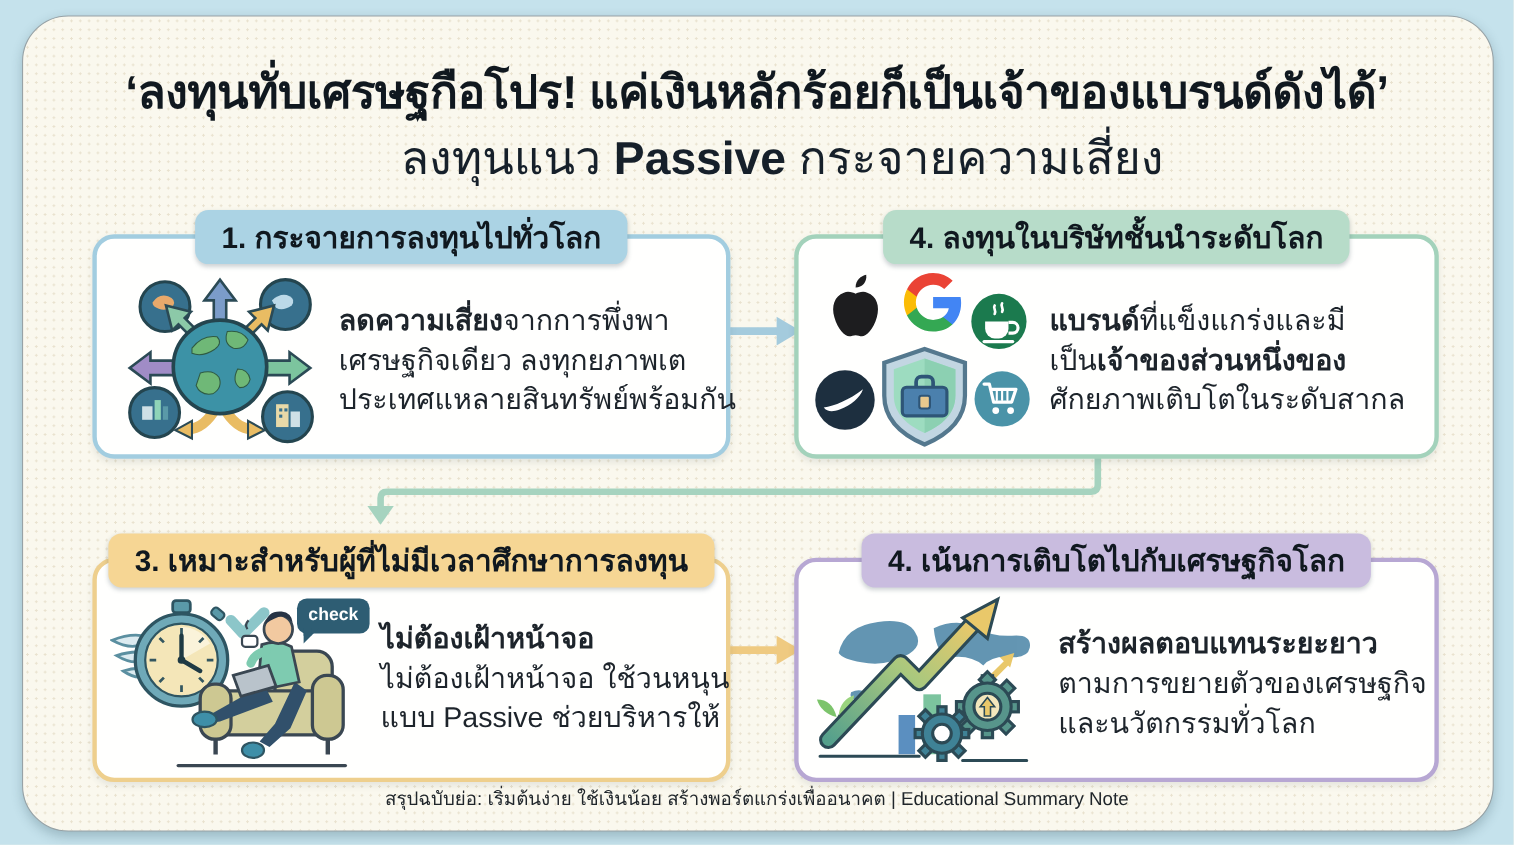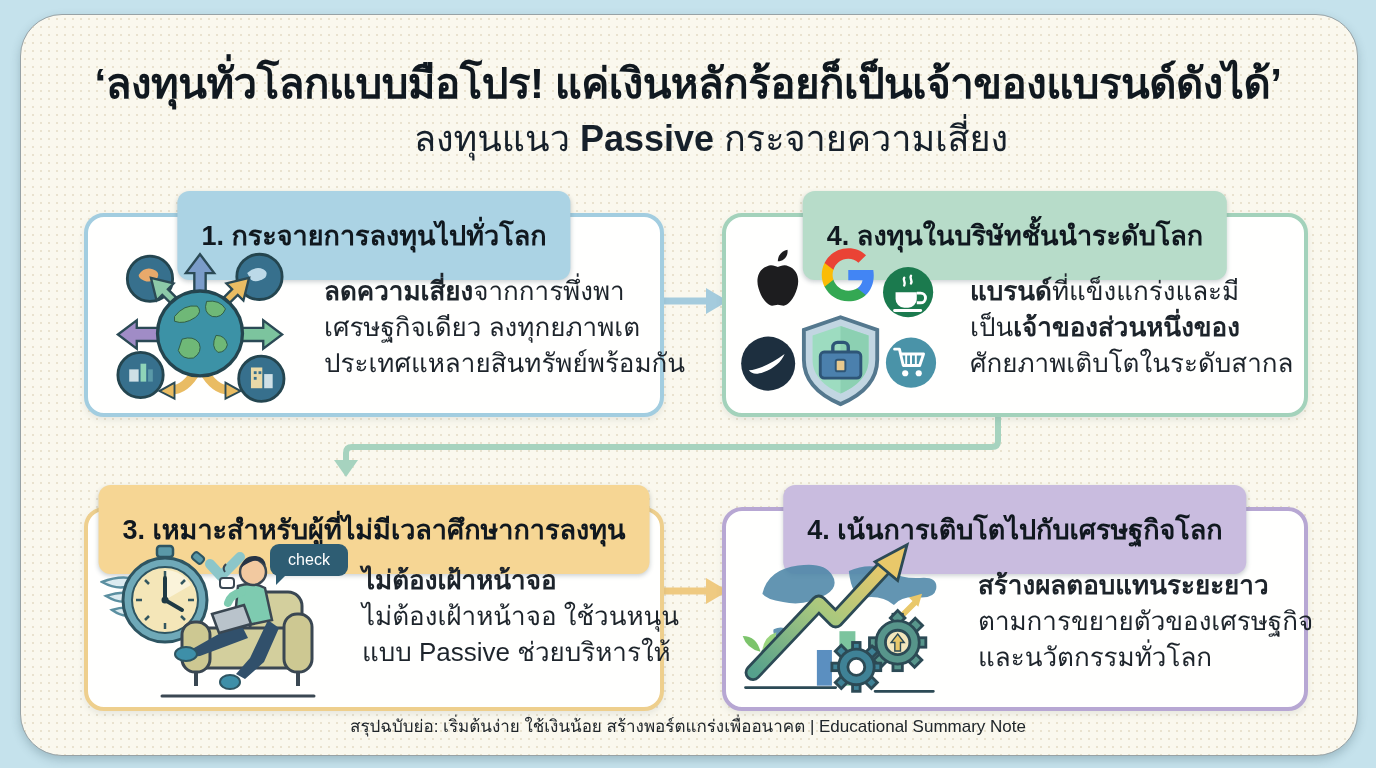--- a/index.html
+++ b/index.html
@@ -17,68 +17,68 @@
     background-size:8px 8px;
     border:1.5px solid #97a2a6;border-radius:42px;
     box-shadow:0 4px 10px rgba(40,70,85,.25);
   }
   .title{
     position:absolute;left:0;right:0;top:50px;text-align:center;
     font-size:42px;font-weight:bold;letter-spacing:-.5px;color:#10181f;
   }
   .subtitle{
     position:absolute;left:0;right:0;top:110px;text-align:center;
-    font-size:36px;color:#16202a;margin-left:46px;
+    font-size:42px;color:#16202a;margin-left:46px;
   }
   .subtitle b{font-weight:bold;}
   .conn{position:absolute;left:0;top:0;z-index:1;pointer-events:none;}
   .stroke-blue{stroke:var(--arrow-blue,#a4cbdd);}
   .fill-blue{fill:var(--arrow-blue,#a4cbdd);}
   .stroke-green{stroke:var(--arrow-green,#a6d3bf);}
   .fill-green{fill:var(--arrow-green,#a6d3bf);}
   .stroke-yellow{stroke:var(--arrow-yellow,#efca81);}
   .fill-yellow{fill:var(--arrow-yellow,#efca81);}
   .panel{
     position:absolute;height:196px;z-index:2;
     background:#fffffe;border:4px solid var(--brd,#ccc);border-radius:20px;
     box-shadow:0 3px 6px rgba(60,80,90,.10);
   }
   .hdr{
     position:absolute;left:50%;top:-26px;transform:translateX(-50%);
     background:var(--hdr,#ddd);color:#10181f;
     font-size:27px;font-weight:bold;white-space:nowrap;
-    padding:23px 24px;border-radius:12px;
+    padding:3px 24px;border-radius:12px;
     box-shadow:0 2px 4px rgba(60,80,90,.25);
   }
   .row{position:absolute;left:0;top:24px;right:0;bottom:0;display:flex;align-items:center;}
   .art{position:relative;flex:0 0 auto;margin-left:12px;}
-  .txt{flex:1 1 auto;font-size:26px;line-height:36px;margin-left:24px;margin-right:6px;}
+  .txt{flex:1 1 auto;font-size:26px;line-height:36px;margin-left:8px;margin-right:6px;}
   .txt .line{display:block;white-space:nowrap;}
   .txt b{font-weight:bold;}
   .bubble{
-    position:absolute;left:170px;top:14px;width:78px;height:32px;
-    background:#2e5d73;border-radius:9px;color:#fff;font-size:16px;font-weight:normal;
+    position:absolute;left:170px;top:14px;width:66px;height:32px;
+    background:#2e5d73;border-radius:9px;color:#fff;font-size:16px;font-weight:bold;
     display:flex;align-items:center;justify-content:center;
   }
   .bubble:after{
     content:"";position:absolute;left:6px;bottom:-9px;
     border:7px solid transparent;border-top-color:#2e5d73;border-left-color:#2e5d73;
   }
   .footer{
     position:absolute;left:0;right:0;top:712px;text-align:center;
     font-size:17px;color:#20262b;z-index:2;
   }
 </style>
 </head>
 <body>
 
 <div class="stage">
   <div class="card"></div>
 
-  <div class="title">‘ลงทุนทั่วโลกแบบมือโปร! แค่เงินหลักร้อยก็เป็นเจ้าของแบรนด์ดังได้’</div>
+  <div class="title">‘ลงทุนทั่บเศรษฐกือโปร! แค่เงินหลักร้อยก็เป็นเจ้าของแบรนด์ดังได้’</div>
   <div class="subtitle">
     <span>ลงทุนแนว </span><b>Passive</b><span> กระจายความเสี่ยง</span>
   </div>
 
   <svg class="conn" width="1376" height="768">
     <g>
       <line class="stroke-blue" x1="658" y1="301" x2="708" y2="301" stroke-width="7"></line>
       <polygon class="fill-blue" points="706,288 728,301 706,314"></polygon>
     </g>
     <g fill="none">

